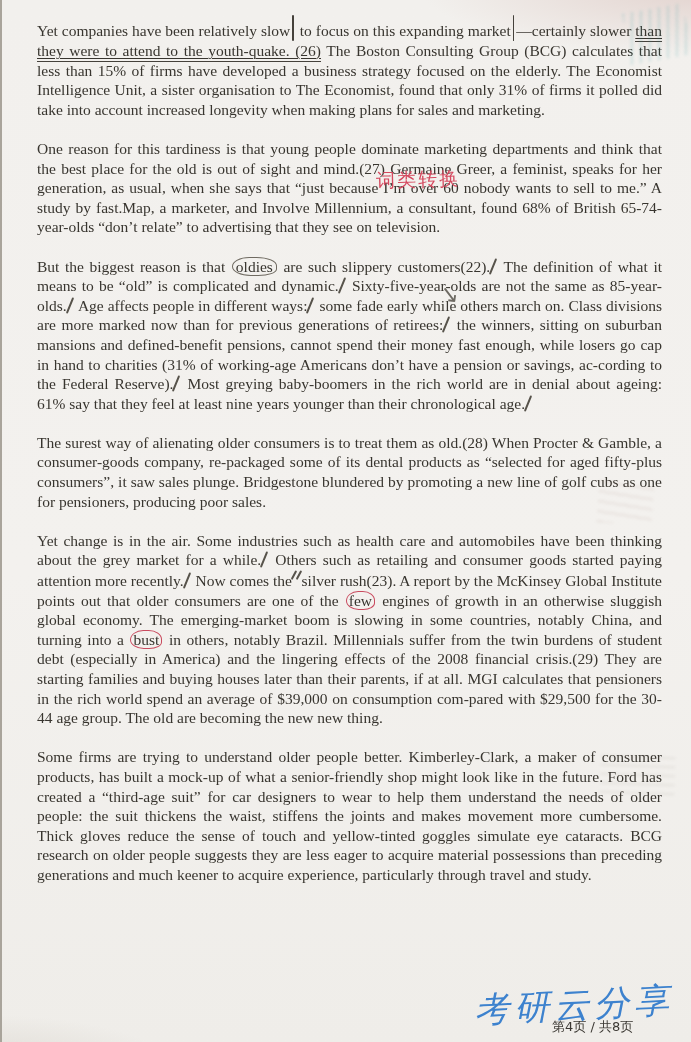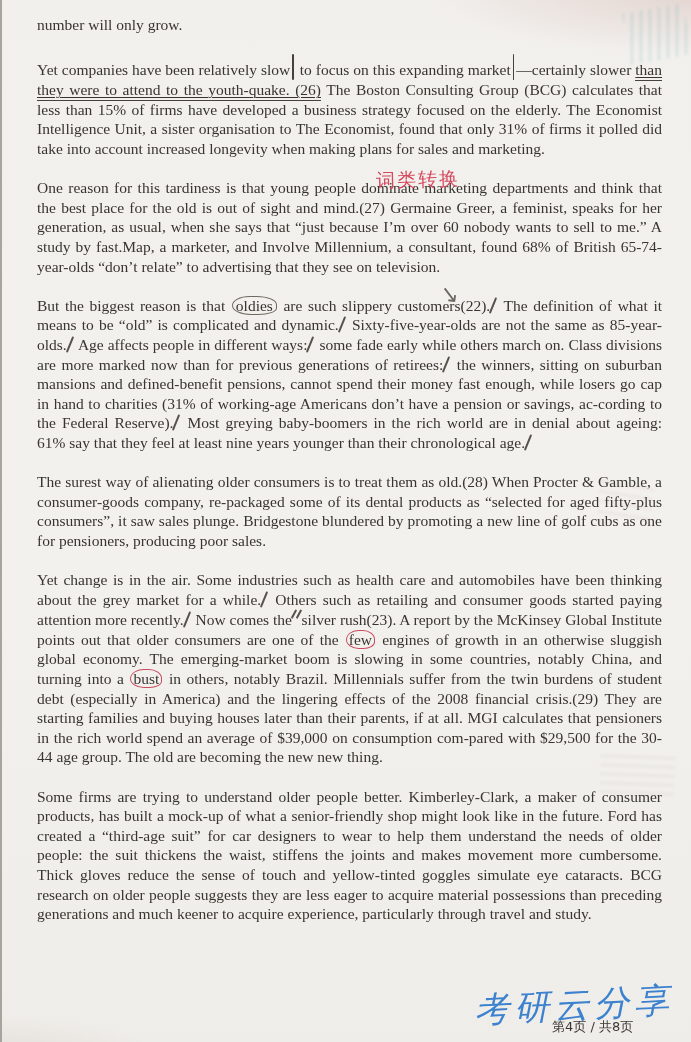--- a/index.html
+++ b/index.html
@@ -67,21 +67,20 @@
   .bleed.b3{left:600px;top:756px;width:75px;height:38px;opacity:.18;transform:rotate(2deg);
     background:repeating-linear-gradient(0deg, rgba(120,110,100,.55) 0 2px, transparent 2px 9px)}
 </style>
 </head>
 <body>
 
 <div class="page">
   <div class="edge-left"></div>
 
   <div class="doc">
-      <p class="para"><span class="seg seg-plain">number will only grow.</span></p>
       <p class="para"><span class="seg seg-u">Yet companies have been relatively slow</span><span class="mark vbar"></span><span class="seg seg-u"> to focus on this expanding market</span><span class="mark vbar"></span><span class="seg seg-u">—certainly slower </span><span class="seg seg-uu">than they were to attend to the youth-quake. (26)</span><span class="seg seg-plain"> The Boston Consulting Group (BCG) calculates that less than 15% of firms have developed a business strategy focused on the elderly. The Economist Intelligence Unit, a sister organisation to The Economist, found that only 31% of firms it polled did take into account increased longevity when making plans for sales and marketing.</span></p>
       <p class="para"><span class="seg seg-u">One reason for this tardiness is that young people dominate marketing departments and think that the best place for the old is out of sight and mind.(27)</span><span class="seg seg-plain"> Germaine Greer, a feminist, speaks for her generation, as usual, when she says that “just because I’m over 60 nobody wants to sell to me.” A study by fast.Map, a marketer, and Involve Millennium, a consultant, found 68% of British 65-74-year-olds “don’t relate” to advertising that they see on television.</span></p>
       <p class="para"><span class="seg seg-plain">But the biggest reason is that </span><span class="seg seg-circle">oldies</span><span class="seg seg-plain"> are such </span><span class="seg seg-u">slippery customers</span><span class="seg seg-plain">(22).</span><span class="mark slash"></span><span class="seg seg-plain"> The definition of what it means to be “old” is complicated and dynamic.</span><span class="mark slash"></span><span class="seg seg-plain"> Sixty-five-year-olds are not the same as 85-year-olds.</span><span class="mark slash"></span><span class="seg seg-plain"> Age affects people in different ways:</span><span class="mark slash"></span><span class="seg seg-plain"> some fade early while others march on. Class divisions are more marked now than for previous generations of retirees:</span><span class="mark slash"></span><span class="seg seg-plain"> the winners, sitting on suburban mansions and defined-benefit pensions, cannot spend their money fast enough, while losers go cap in hand to charities (31% of working-age Americans don’t have a pension or savings, ac-cording to the Federal Reserve).</span><span class="mark slash"></span><span class="seg seg-plain"> Most greying baby-boomers in the rich world are in denial about ageing: 61% say that they feel at least nine years younger than their chronological age.</span><span class="mark slash"></span></p>
       <p class="para"><span class="seg seg-u">The surest way of alienating older consumers is to treat them as old.(28)</span><span class="seg seg-plain"> When Procter &amp; Gamble, a consumer-goods company, re-packaged some of its dental products as “selected for aged fifty-plus consumers”, it saw sales plunge. Bridgestone blundered by promoting a new line of golf cubs as one for pensioners, producing poor sales.</span></p>
       <p class="para"><span class="seg seg-plain">Yet change is in the air. Some industries such as health care and automobiles have been thinking about the grey market for a while.</span><span class="mark slash"></span><span class="seg seg-plain"> Others such as retailing and consumer goods started paying attention more recently.</span><span class="mark slash"></span><span class="seg seg-plain"> Now comes the</span><span class="mark tick"></span><span class="mark tick"></span><span class="seg seg-u">silver rush</span><span class="seg seg-plain">(23). A report by the McKinsey Global Institute points out that older consumers are one of the </span><span class="seg seg-circle-red">few</span><span class="seg seg-plain"> engines of growth in an otherwise sluggish global economy. The emerging-market boom is slowing in some countries, notably China, and turning into a </span><span class="seg seg-circle-red">bust</span><span class="seg seg-plain"> in others, notably Brazil. </span><span class="seg seg-u">Millennials suffer from the twin burdens of student debt (especially in America) and the lingering effects of the 2008 financial crisis.(29)</span><span class="seg seg-plain"> They are starting families and buying houses later than their parents, if at all. MGI calculates that pensioners in the rich world spend an average of $39,000 on consumption com-pared with $29,500 for the 30-44 age group. The old are becoming the new new thing.</span></p>
       <p class="para"><span class="seg seg-plain">Some firms are trying to understand older people better. Kimberley-Clark, a maker of consumer products, has built a mock-up of what a senior-friendly shop might look like in the future. Ford has created a “third-age suit” for car designers to wear to help them understand the needs of older people: the suit thickens the waist, stiffens the joints and makes movement more cumbersome. Thick gloves reduce the sense of touch and yellow-tinted goggles simulate eye cataracts. BCG research on older people suggests they are less eager to acquire material possessions than preceding generations and much keener to acquire experience, particularly through travel and study.</span></p>
     </div>
 
   <div class="red-note">词类转换</div>
 

